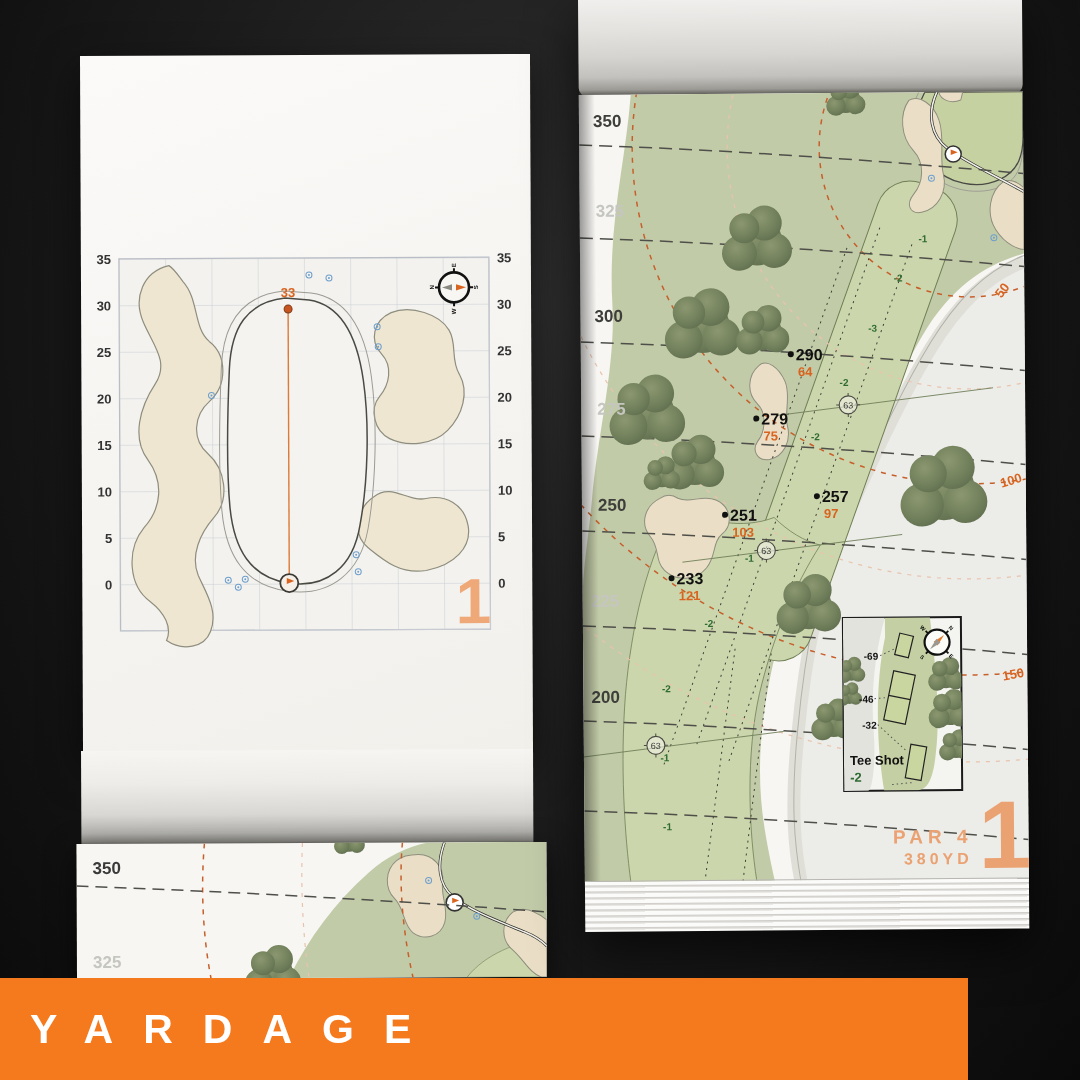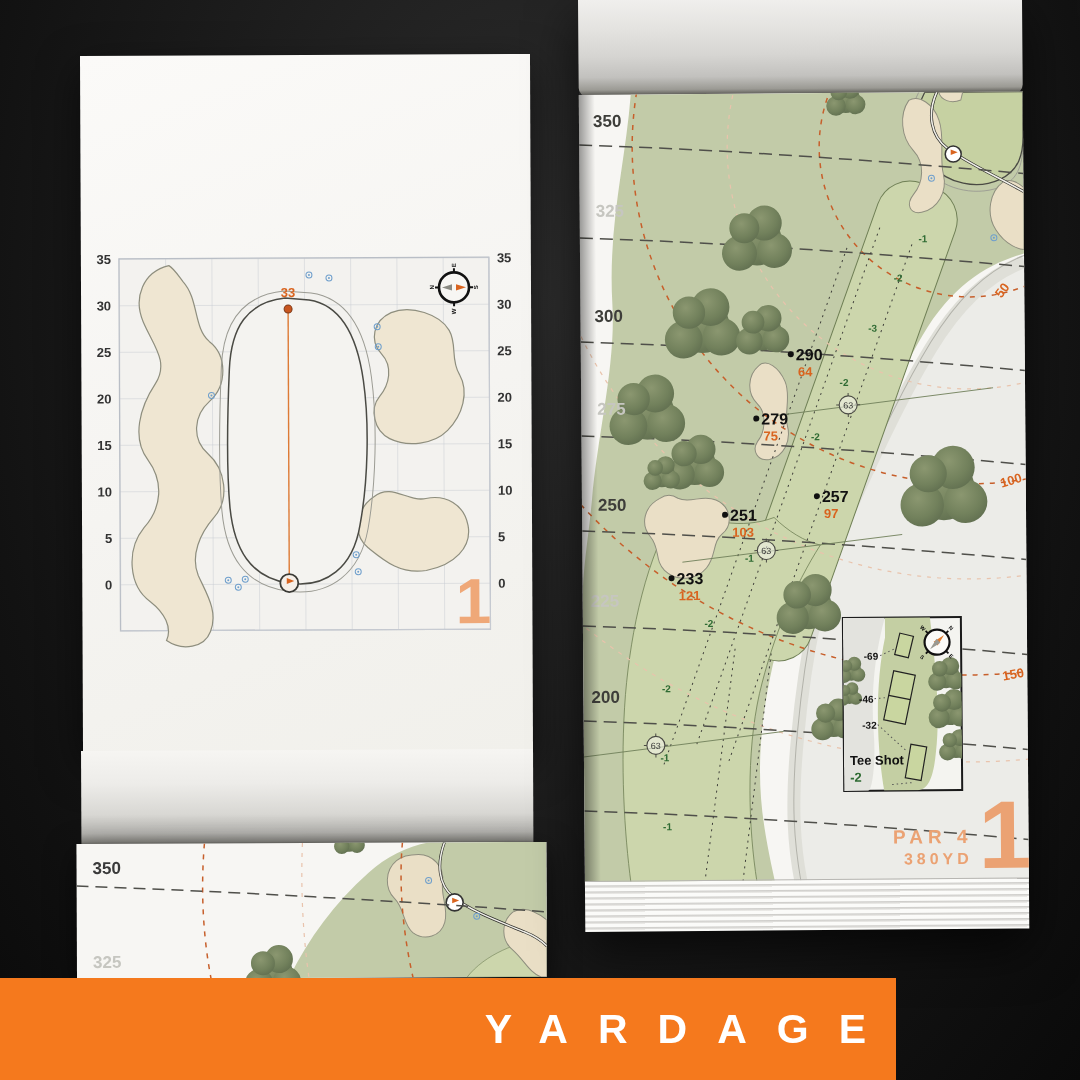--- a/index.html
+++ b/index.html
@@ -35,22 +35,22 @@
   #right-page::after{ 
     content:"";position:absolute;left:0;top:0;bottom:0;width:16px;
     background:linear-gradient(90deg,rgba(0,0,0,.38),rgba(0,0,0,0));pointer-events:none;
   }
   #right-edges{
     position:absolute;left:0;top:881px;width:444px;height:50px;
     background:repeating-linear-gradient(180deg,#fbfbf9 0px,#fbfbf9 3px,#cfcecb 4px,#ebeae7 6px);
     border-top:1px solid #b7b6b2;
   }
   #banner{
-    position:absolute;left:0;top:978px;width:896px;height:102px;background:#f5791d;
-    display:flex;align-items:center;justify-content:flex-end;
+    position:absolute;left:0;top:978px;width:968px;height:102px;background:#f5791d;
+    display:flex;align-items:center;justify-content:flex-start;
   }
   #banner .t{
     color:#ffffff;font-size:41px;font-weight:bold;letter-spacing:30px;text-indent:30px;
   }
   svg{display:block;}
   text{font-family:"Liberation Sans", sans-serif;}
 </style>
 </head>
 <body>
 

